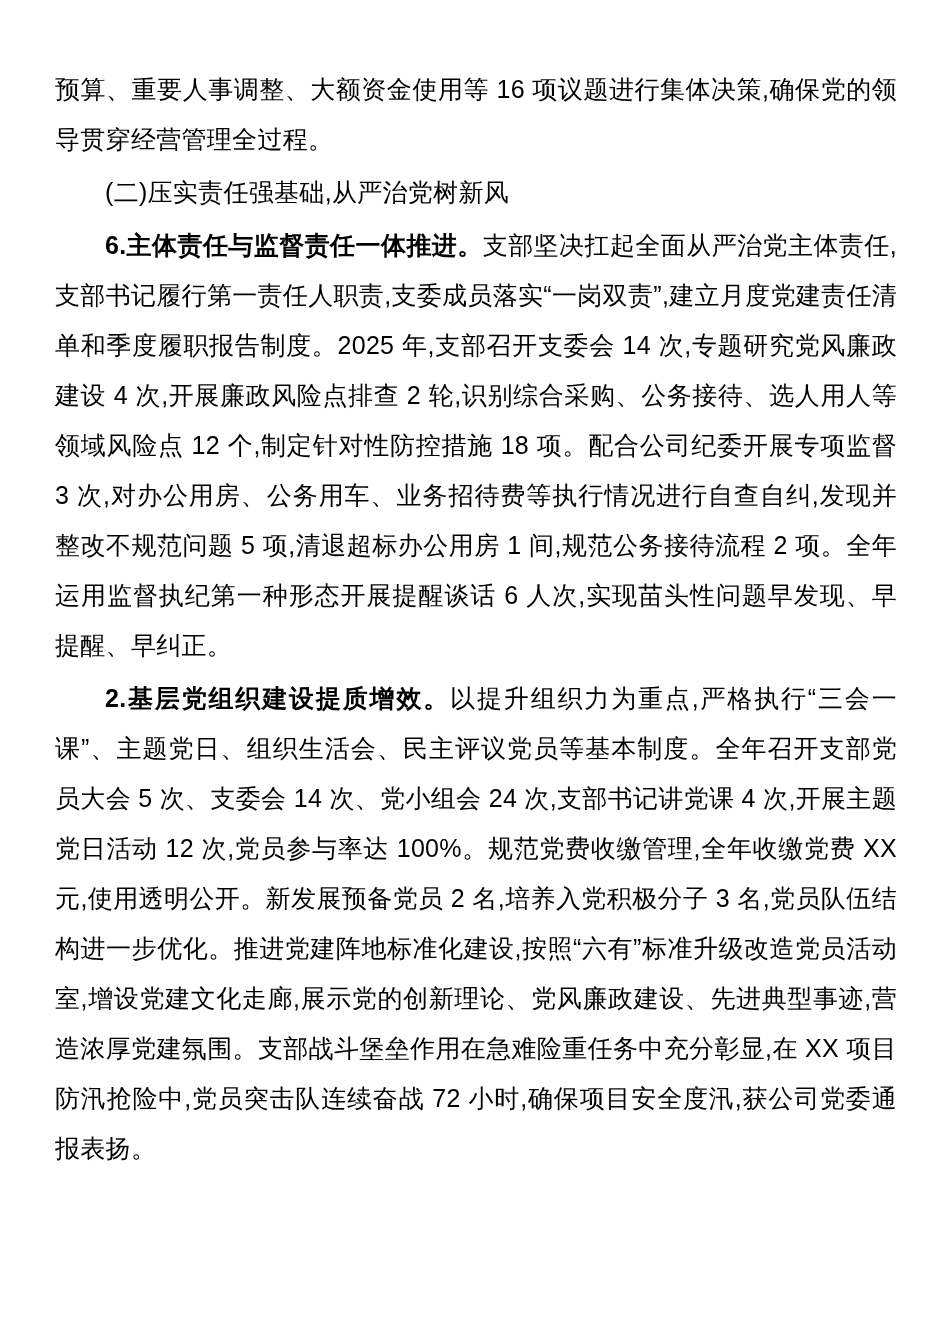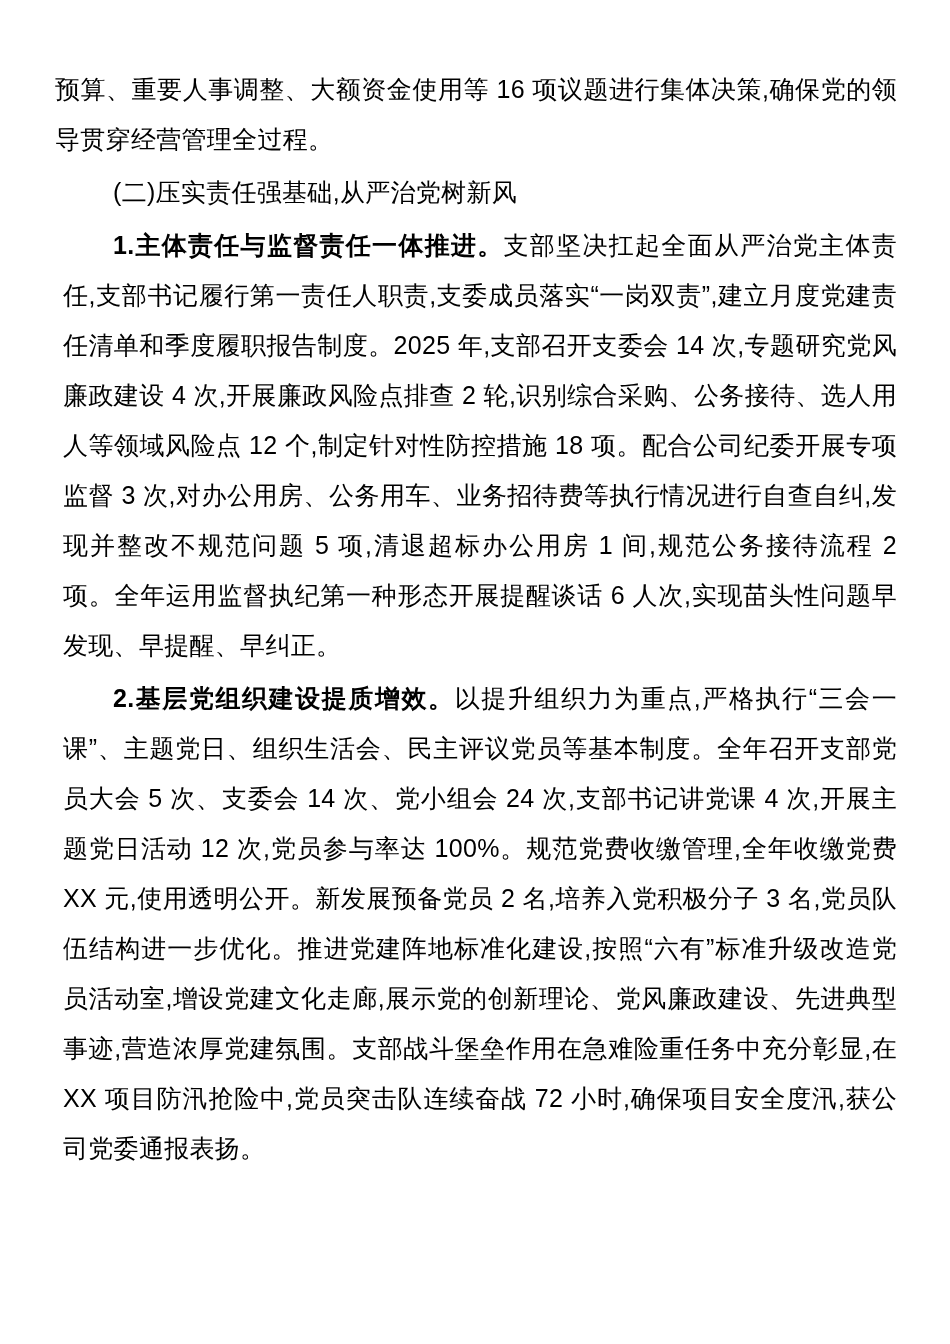--- a/index.html
+++ b/index.html
@@ -21,36 +21,35 @@
     color: #000000;
     letter-spacing: 0.3px;
   }
   .para {
     margin: 0;
     text-align: justify;
     word-break: break-all;
   }
   .para + .para {
     margin-top: 3px;
-    margin-left: 8px;
   }
   .para.indent {
     text-indent: 2em;
   }
   .lead {
     font-weight: 700;
   }
 </style>
 </head>
 <body>
 
 <div class="page">
 
   <p class="para"><span>预算、重要人事调整、大额资金使用等 16 项议题进行集体决策,确保党的领导贯穿经营管理全过程。</span></p>
 
   <p class="para indent"><span>(二)压实责任强基础,从严治党树新风</span></p>
 
-  <p class="para indent"><span class="lead">1.主体责任与监督责任一体推进。</span><span>支部坚决扛起全面从严治党主体责任,支部书记履行第一责任人职责,支委成员落实“一岗双责”,建立月度党建责任清单和季度履职报告制度。2025 年,支部召开支委会 14 次,专题研究党风廉政建设 4 次,开展廉政风险点排查 2 轮,识别综合采购、公务接待、选人用人等领域风险点 12 个,制定针对性防控措施 18 项。配合公司纪委开展专项监督 3 次,对办公用房、公务用车、业务招待费等执行情况进行自查自纠,发现并整改不规范问题 5 项,清退超标办公用房 1 间,规范公务接待流程 2 项。全年运用监督执纪第一种形态开展提醒谈话 6 人次,实现苗头性问题早发现、早提醒、早纠正。</span></p>
+  <p class="para indent"><span class="lead">6.主体责任与监督责任一体推进。</span><span>支部坚决扛起全面从严治党主体责任,支部书记履行第一责任人职责,支委成员落实“一岗双责”,建立月度党建责任清单和季度履职报告制度。2025 年,支部召开支委会 14 次,专题研究党风廉政建设 4 次,开展廉政风险点排查 2 轮,识别综合采购、公务接待、选人用人等领域风险点 12 个,制定针对性防控措施 18 项。配合公司纪委开展专项监督 3 次,对办公用房、公务用车、业务招待费等执行情况进行自查自纠,发现并整改不规范问题 5 项,清退超标办公用房 1 间,规范公务接待流程 2 项。全年运用监督执纪第一种形态开展提醒谈话 6 人次,实现苗头性问题早发现、早提醒、早纠正。</span></p>
 
   <p class="para indent"><span class="lead">2.基层党组织建设提质增效。</span><span>以提升组织力为重点,严格执行“三会一课”、主题党日、组织生活会、民主评议党员等基本制度。全年召开支部党员大会 5 次、支委会 14 次、党小组会 24 次,支部书记讲党课 4 次,开展主题党日活动 12 次,党员参与率达 100%。规范党费收缴管理,全年收缴党费 XX 元,使用透明公开。新发展预备党员 2 名,培养入党积极分子 3 名,党员队伍结构进一步优化。推进党建阵地标准化建设,按照“六有”标准升级改造党员活动室,增设党建文化走廊,展示党的创新理论、党风廉政建设、先进典型事迹,营造浓厚党建氛围。支部战斗堡垒作用在急难险重任务中充分彰显,在 XX 项目防汛抢险中,党员突击队连续奋战 72 小时,确保项目安全度汛,获公司党委通报表扬。</span></p>
 
 
 </div>
 
 </body></html>

